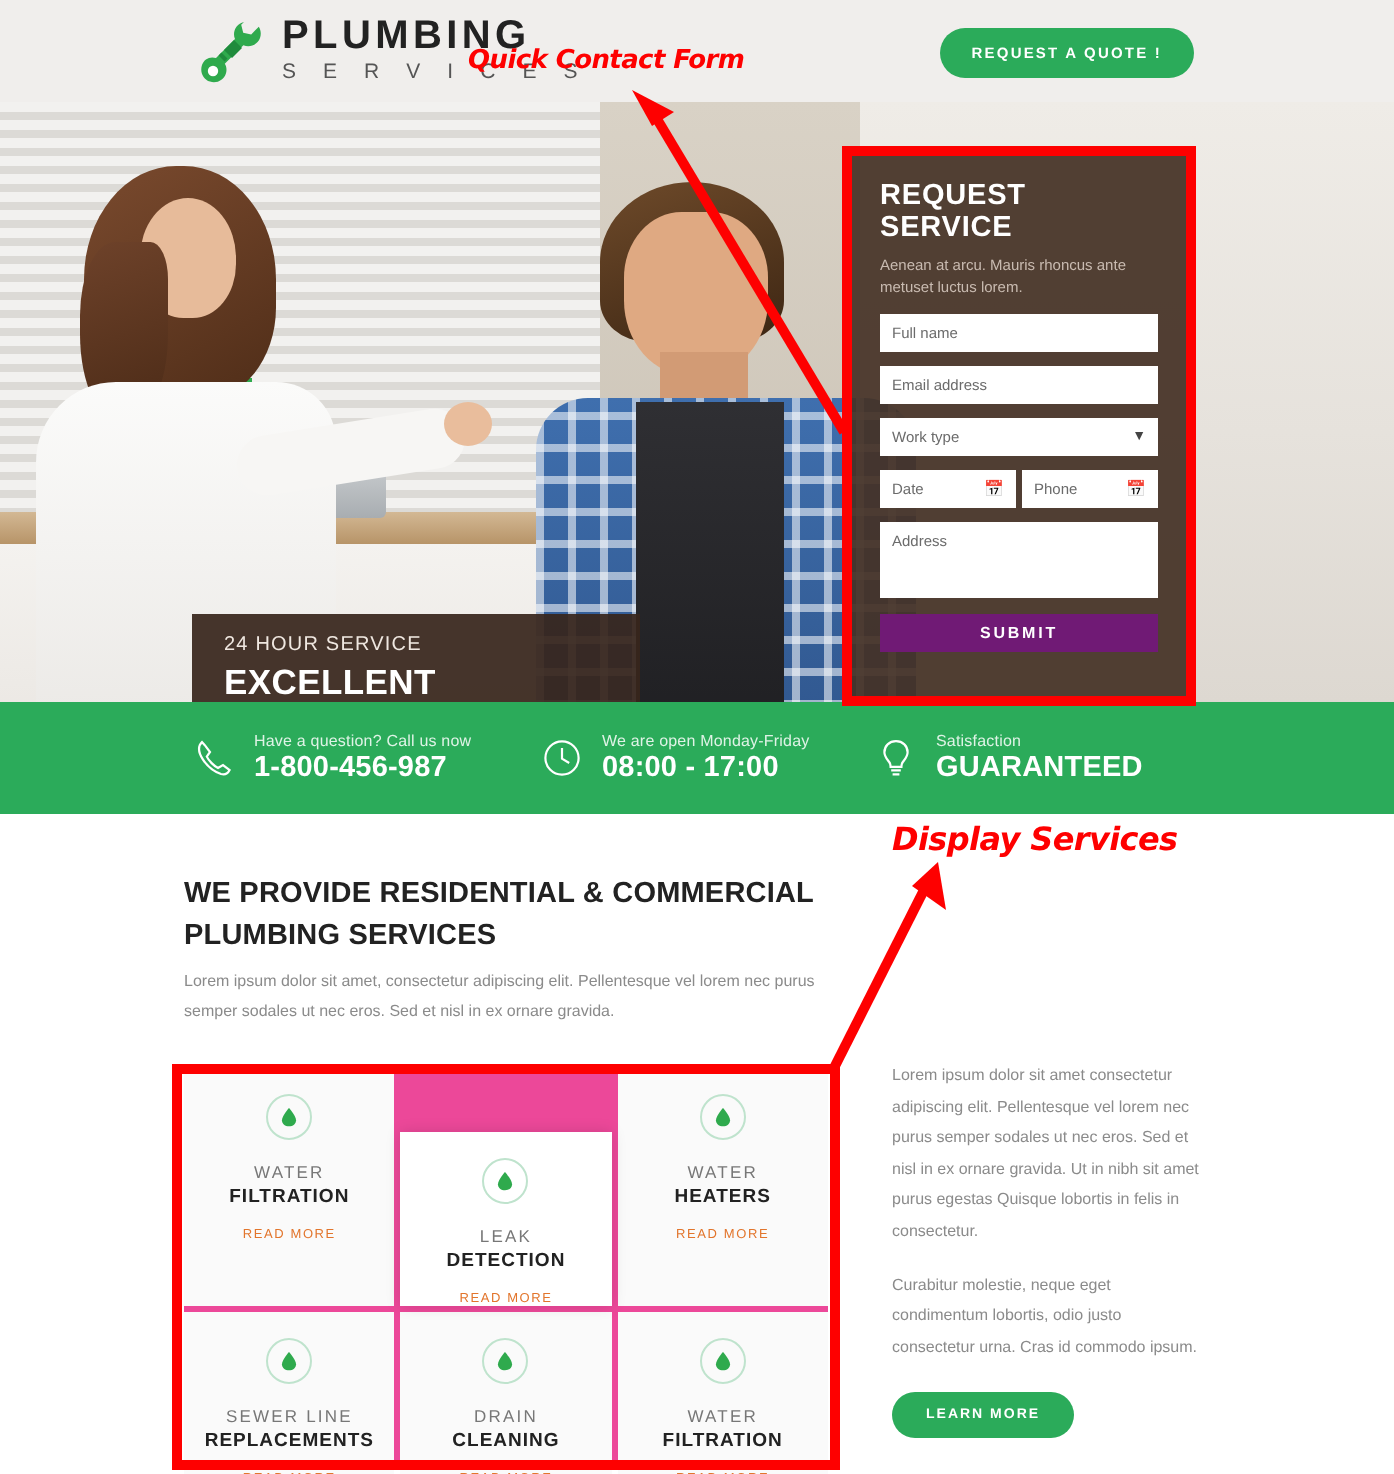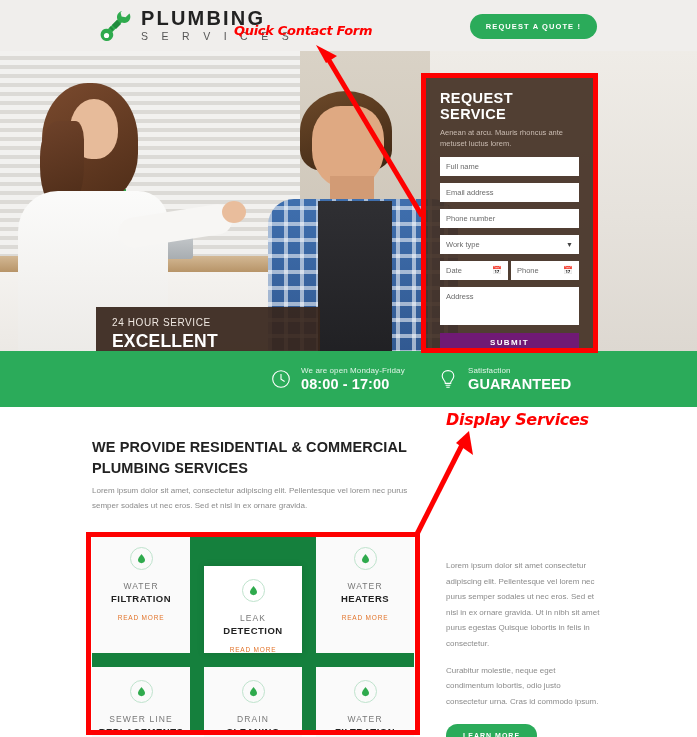--- a/index.html
+++ b/index.html
@@ -145,34 +145,34 @@
     position:absolute; left:92px; top:437px; width:330px;
     font-size:14.5px; font-weight:bold; color:#222; line-height:1.45; letter-spacing:.1px;
   }
   .sec-para {
     position:absolute; left:92px; top:483px; width:330px;
     font-size:8px; color:#8b8b8b; line-height:1.9;
   }
   .grid {
     position:absolute; left:92px; top:534px; width:322px; height:198px;
     display:grid; grid-template-columns:repeat(3,1fr); grid-template-rows:repeat(2,1fr);
-    background:#15803d; gap:14px;
+    background:#ec4899; gap:3px;
   }
   .card { background:#fafafa; display:flex; flex-direction:column; align-items:center; padding-top:13px; }
   .card.highlight { background:#ffffff; box-shadow:0 0 7px rgba(0,0,0,.13); z-index:2;margin-top:32px; }
   .drop-circle {
     width:23px; height:23px; border-radius:50%; border:1px solid #bfe3cd;
     display:flex; align-items:center; justify-content:center;
   }
   .c-t1 { font-size:8.5px; color:#777; letter-spacing:1.1px; margin-top:11px; }
   .c-t2 { font-size:9.5px; color:#222; font-weight:bold; letter-spacing:.5px; margin-top:2px; }
   .c-more { font-size:6.5px; color:#e2752c; letter-spacing:.8px; margin-top:10px; cursor:pointer; }
 
   .right-col { position:absolute; left:446px; top:530px; width:155px; }
-  .rc-p { font-size:8px; color:#8b8b8b; line-height:1.95;margin-top:28px; }
+  .rc-p { font-size:8px; color:#8b8b8b; line-height:1.95; }
   .rc-p2 { margin-top:11px; }
   .learn-btn {
     margin-top:15px; background:#2bab5a; color:#fff; border:none; border-radius:13px;
     font-size:7px; font-weight:bold; letter-spacing:1px; padding:8px 17px; cursor:pointer;
     font-family:"Liberation Sans", sans-serif;
   }
 
   
   .ann-box { position:absolute; border:5px solid #fe0000; pointer-events:none; }
   .ann-label {
@@ -246,21 +246,20 @@
       </div>
     </div>
   </div>
 
   <div class="form-panel">
     <div class="form-title">REQUEST SERVICE</div>
     <div class="form-sub">Aenean at arcu. Mauris rhoncus ante metuset luctus lorem.</div>
 
     <div class="f-input">Full name</div>
     <div class="f-input">Email address</div>
-    <div class="f-input">Phone number</div>
 
     <div class="f-input f-select">
       <span>Work type</span>
       <span class="caret">▼</span>
     </div>
 
     <div class="f-row">
       <div class="f-half">
         <span>Date</span>
         <span class="cal">📅</span>
@@ -269,20 +268,31 @@
         <span>Phone</span>
         <span class="cal">📅</span>
       </div>
     </div>
 
     <div class="f-area">Address</div>
     <button class="submit-btn">SUBMIT</button>
   </div>
 
   <div class="green-bar">
+    <div class="gb-item" style="left:96px">
+      <span class="gb-ic">
+        <svg viewBox="0 0 22 22" width="22" height="22">
+            <path d="M5 3 C3 5 3 8 5.5 11.8 C8 15.6 11.5 18 14.5 19 C16.5 19.6 18 18.6 18.8 17 L15.5 14.5 L13 16 C11 15 8.4 12.4 7.4 10.3 L9 8 L6.4 4.6 Z" fill="none" stroke="#ffffff" stroke-width="1.1"></path>
+          </svg>
+      </span>
+      <span>
+        <div class="gb-small">Have a question? Call us now</div>
+        <div class="gb-big">1-800-456-987</div>
+      </span>
+    </div>
 
     <div class="gb-item" style="left:270px">
       <span class="gb-ic">
         <svg viewBox="0 0 22 22" width="22" height="22">
             <circle cx="11" cy="11" r="8.3" fill="none" stroke="#ffffff" stroke-width="1.1"></circle>
             <path d="M11 6 v5.3 l3.6 2.2" fill="none" stroke="#ffffff" stroke-width="1.1"></path>
           </svg>
       </span>
       <span>
         <div class="gb-small">We are open Monday-Friday</div>

